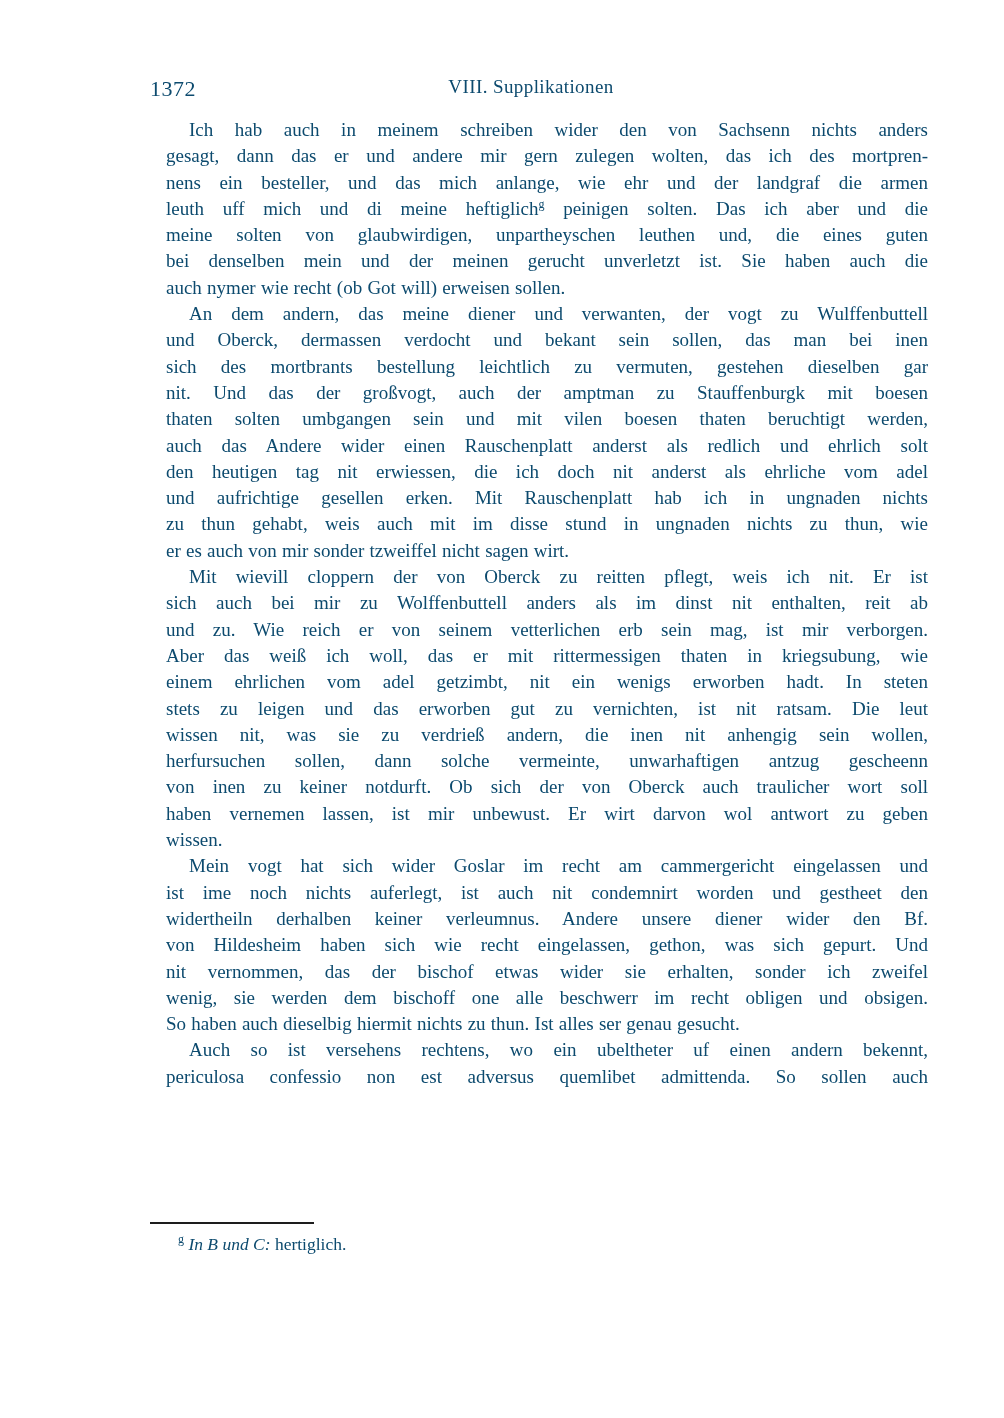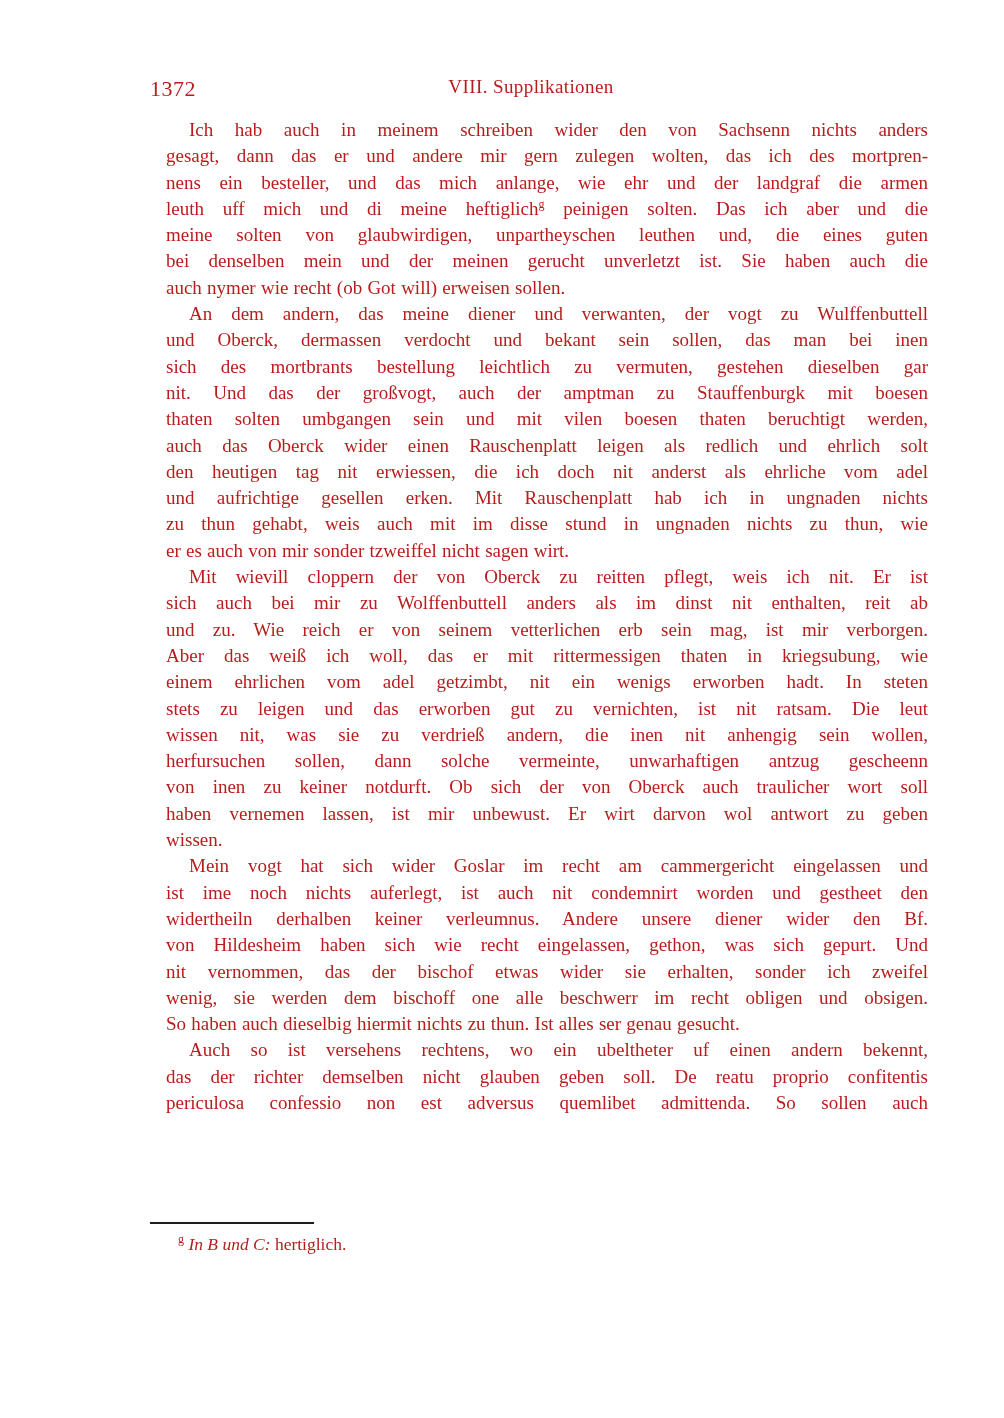--- a/index.html
+++ b/index.html
@@ -5,21 +5,21 @@
   html, body {
     margin: 0;
     padding: 0;
     background: #ffffff;
   }
   .page {
     position: relative;
     width: 1004px;
     height: 1418px;
     background: #ffffff;
-    color: #b91c1c;
+    color: #0c4a6e;
     font-family: "Liberation Serif", "DejaVu Serif", serif;
     overflow: hidden;
   }
   .running-header {
     position: absolute;
     top: 76px;
     left: 150px;
     width: 762px;
     height: 28px;
   }
@@ -101,21 +101,21 @@
         <div class="line">meine solten von glaubwirdigen, unpartheyschen leuthen und, die eines guten</div>
         <div class="line">bei denselben mein und der meinen gerucht unverletzt ist. Sie haben auch die</div>
         <div class="line last">auch nymer wie recht (ob Got will) erweisen sollen.</div>
       </div>
       <div class="paragraph">
         <div class="line first">An dem andern, das meine diener und verwanten, der vogt zu Wulffenbuttell</div>
         <div class="line">und Oberck, dermassen verdocht und bekant sein sollen, das man bei inen</div>
         <div class="line">sich des mortbrants bestellung leichtlich zu vermuten, gestehen dieselben gar</div>
         <div class="line">nit. Und das der großvogt, auch der amptman zu Stauffenburgk mit boesen</div>
         <div class="line">thaten solten umbgangen sein und mit vilen boesen thaten beruchtigt werden,</div>
-        <div class="line">auch das Oberck wider einen Rauschenplatt leigen als redlich und ehrlich solt</div>
+        <div class="line">auch das Andere wider einen Rauschenplatt anderst als redlich und ehrlich solt</div>
         <div class="line">den heutigen tag nit erwiessen, die ich doch nit anderst als ehrliche vom adel</div>
         <div class="line">und aufrichtige gesellen erken. Mit Rauschenplatt hab ich in ungnaden nichts</div>
         <div class="line">zu thun gehabt, weis auch mit im disse stund in ungnaden nichts zu thun, wie</div>
         <div class="line last">er es auch von mir sonder tzweiffel nicht sagen wirt.</div>
       </div>
       <div class="paragraph">
         <div class="line first">Mit wievill cloppern der von Oberck zu reitten pflegt, weis ich nit. Er ist</div>
         <div class="line">sich auch bei mir zu Wolffenbuttell anders als im dinst nit enthalten, reit ab</div>
         <div class="line">und zu. Wie reich er von seinem vetterlichen erb sein mag, ist mir verborgen.</div>
         <div class="line">Aber das weiß ich woll, das er mit rittermessigen thaten in kriegsubung, wie</div>
@@ -131,21 +131,20 @@
         <div class="line first">Mein vogt hat sich wider Goslar im recht am cammergericht eingelassen und</div>
         <div class="line">ist ime noch nichts auferlegt, ist auch nit condemnirt worden und gestheet den</div>
         <div class="line">widertheiln derhalben keiner verleumnus. Andere unsere diener wider den Bf.</div>
         <div class="line">von Hildesheim haben sich wie recht eingelassen, gethon, was sich gepurt. Und</div>
         <div class="line">nit vernommen, das der bischof etwas wider sie erhalten, sonder ich zweifel</div>
         <div class="line">wenig, sie werden dem bischoff one alle beschwerr im recht obligen und obsigen.</div>
         <div class="line last">So haben auch dieselbig hiermit nichts zu thun. Ist alles ser genau gesucht.</div>
       </div>
       <div class="paragraph">
         <div class="line first">Auch so ist versehens rechtens, wo ein ubeltheter uf einen andern bekennt,</div>
-        <div class="line">das der richter demselben nicht glauben geben soll. De reatu proprio confitentis</div>
         <div class="line">periculosa confessio non est adversus quemlibet admittenda. So sollen auch</div>
       </div>
     </div>
 
   <div class="footnote-rule"></div>
 
   <div class="footnote">
     <div class="footnote-indent">
       <sup>g</sup>
       <span class="fn-source">In B und C:</span>

